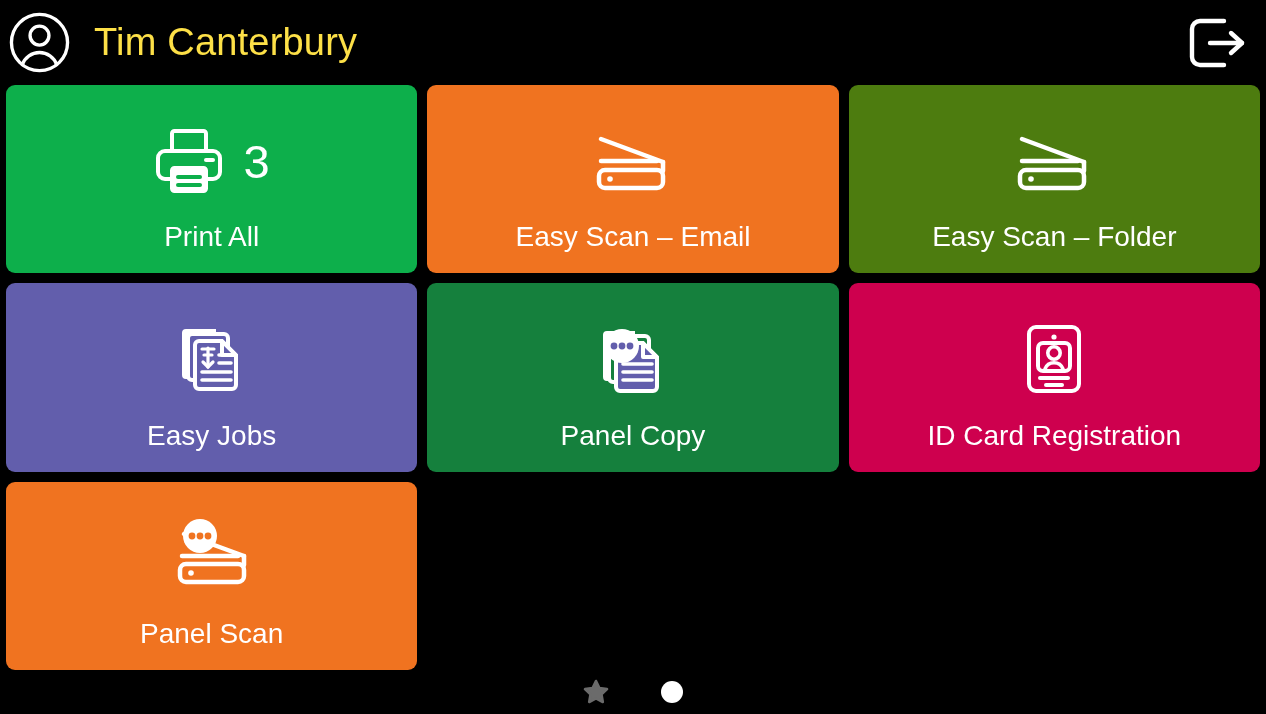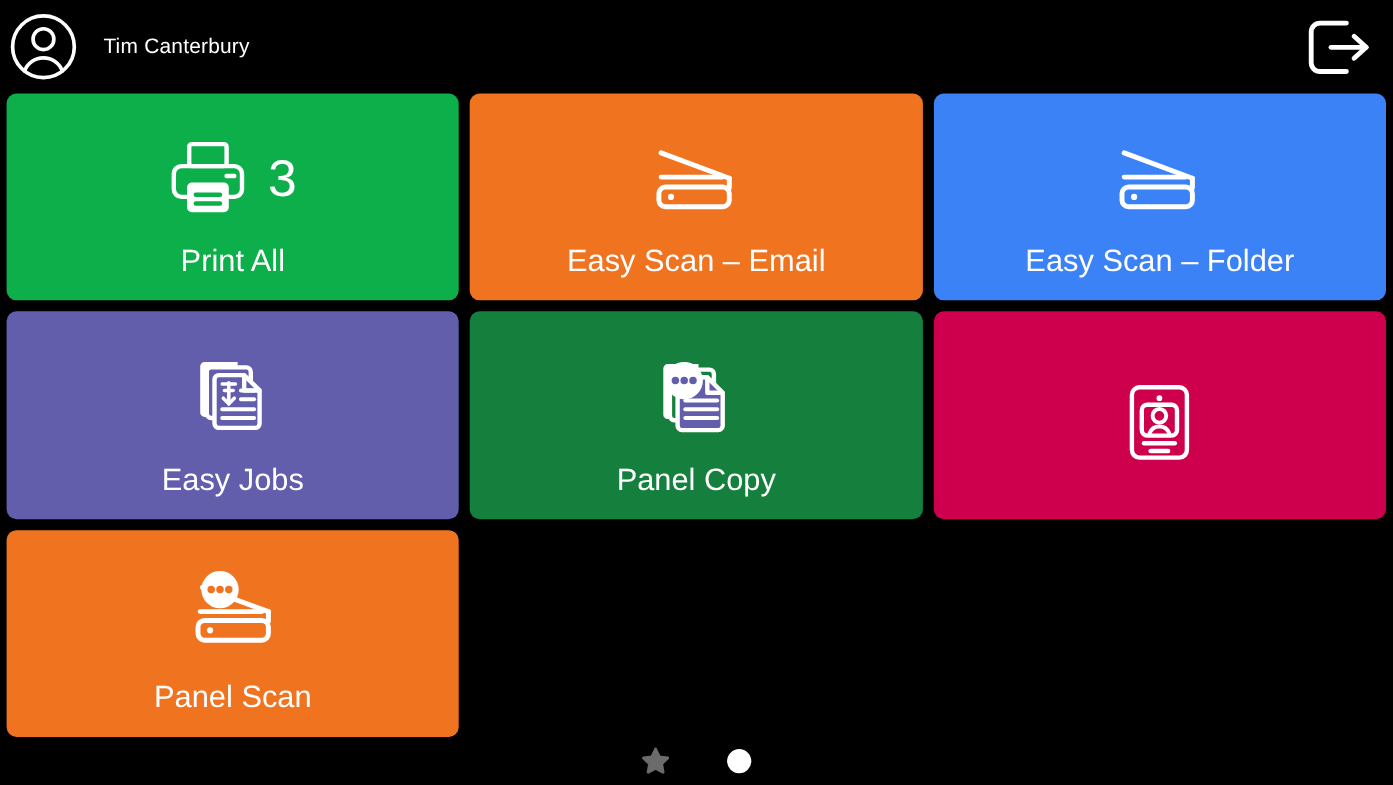--- a/index.html
+++ b/index.html
@@ -25,22 +25,22 @@
     display:flex;
     align-items:center;
     padding:0 18px 0 8px;
   }
   #avatar {
     width:63px; height:63px;
     flex:0 0 63px;
     display:block;
   }
   #user-name {
-    color:#ffffff;
-    font-size:19px;
+    color:#fde047;
+    font-size:38px;
     margin-left:23px;
     letter-spacing:0.2px;
     white-space:nowrap;
   }
   #header-spacer { flex:1 1 auto; }
   #logout-btn {
     width:64px; height:56px;
     flex:0 0 64px;
     display:block;
     cursor:pointer;
@@ -154,21 +154,21 @@
           <path d="M68 33 v9" fill="none" stroke="#fff" stroke-width="4.5" stroke-linecap="round"></path>
           <rect x="4" y="41" width="64" height="18" rx="6" fill="none" stroke="#fff" stroke-width="4.5"></rect>
           <circle cx="15" cy="50" r="2.8" fill="#fff"></circle>
         </svg>
       </div>
       <div class="tile-label">Easy Scan – Email</div>
     </div>
 
 
 
-    <div class="tile" style="background: #3b82f6;">
+    <div class="tile" style="background: #4d7c0f;">
       <div class="tile-icon-row">
         <svg width="76" height="64" viewBox="0 0 76 64">
           <path d="M6 10 L68 33" fill="none" stroke="#fff" stroke-width="4.5" stroke-linecap="round"></path>
           <path d="M6 32 H62" fill="none" stroke="#fff" stroke-width="4.5" stroke-linecap="round"></path>
           <path d="M68 33 v9" fill="none" stroke="#fff" stroke-width="4.5" stroke-linecap="round"></path>
           <rect x="4" y="41" width="64" height="18" rx="6" fill="none" stroke="#fff" stroke-width="4.5"></rect>
           <circle cx="15" cy="50" r="2.8" fill="#fff"></circle>
         </svg>
       </div>
       <div class="tile-label">Easy Scan – Folder</div>
@@ -220,20 +220,21 @@
         <svg width="58" height="70" viewBox="0 0 58 70">
           <rect x="4" y="3" width="50" height="64" rx="7" fill="none" stroke="#fff" stroke-width="4"></rect>
           <circle cx="29" cy="13" r="2.6" fill="#fff"></circle>
           <rect x="13" y="19" width="32" height="28" rx="5" fill="none" stroke="#fff" stroke-width="4"></rect>
           <circle cx="29" cy="29" r="6.2" fill="none" stroke="#fff" stroke-width="3.6"></circle>
           <path d="M20 45 a9.6 9.6 0 0 1 18 0" fill="none" stroke="#fff" stroke-width="3.6" stroke-linecap="round"></path>
           <line x1="15" y1="54" x2="43" y2="54" stroke="#fff" stroke-width="4" stroke-linecap="round"></line>
           <line x1="21" y1="61" x2="37" y2="61" stroke="#fff" stroke-width="4" stroke-linecap="round"></line>
         </svg>
       </div>
+      <div class="tile-label">ID Card Registration</div>
     </div>
 
     <div class="tile" style="background: rgb(240, 115, 32); gap: 12px;">
       <div class="tile-icon-row">
         <svg width="80" height="72" viewBox="0 0 80 72">
           <path d="M12 18 L72 40" fill="none" stroke="#fff" stroke-width="4.5" stroke-linecap="round"></path>
           <path d="M10 40 H66" fill="none" stroke="#fff" stroke-width="4.5" stroke-linecap="round"></path>
           <path d="M72 40 v9" fill="none" stroke="#fff" stroke-width="4.5" stroke-linecap="round"></path>
           <rect x="8" y="48" width="64" height="18" rx="6" fill="none" stroke="#fff" stroke-width="4.5"></rect>
           <circle cx="19" cy="57" r="2.8" fill="#fff"></circle>

